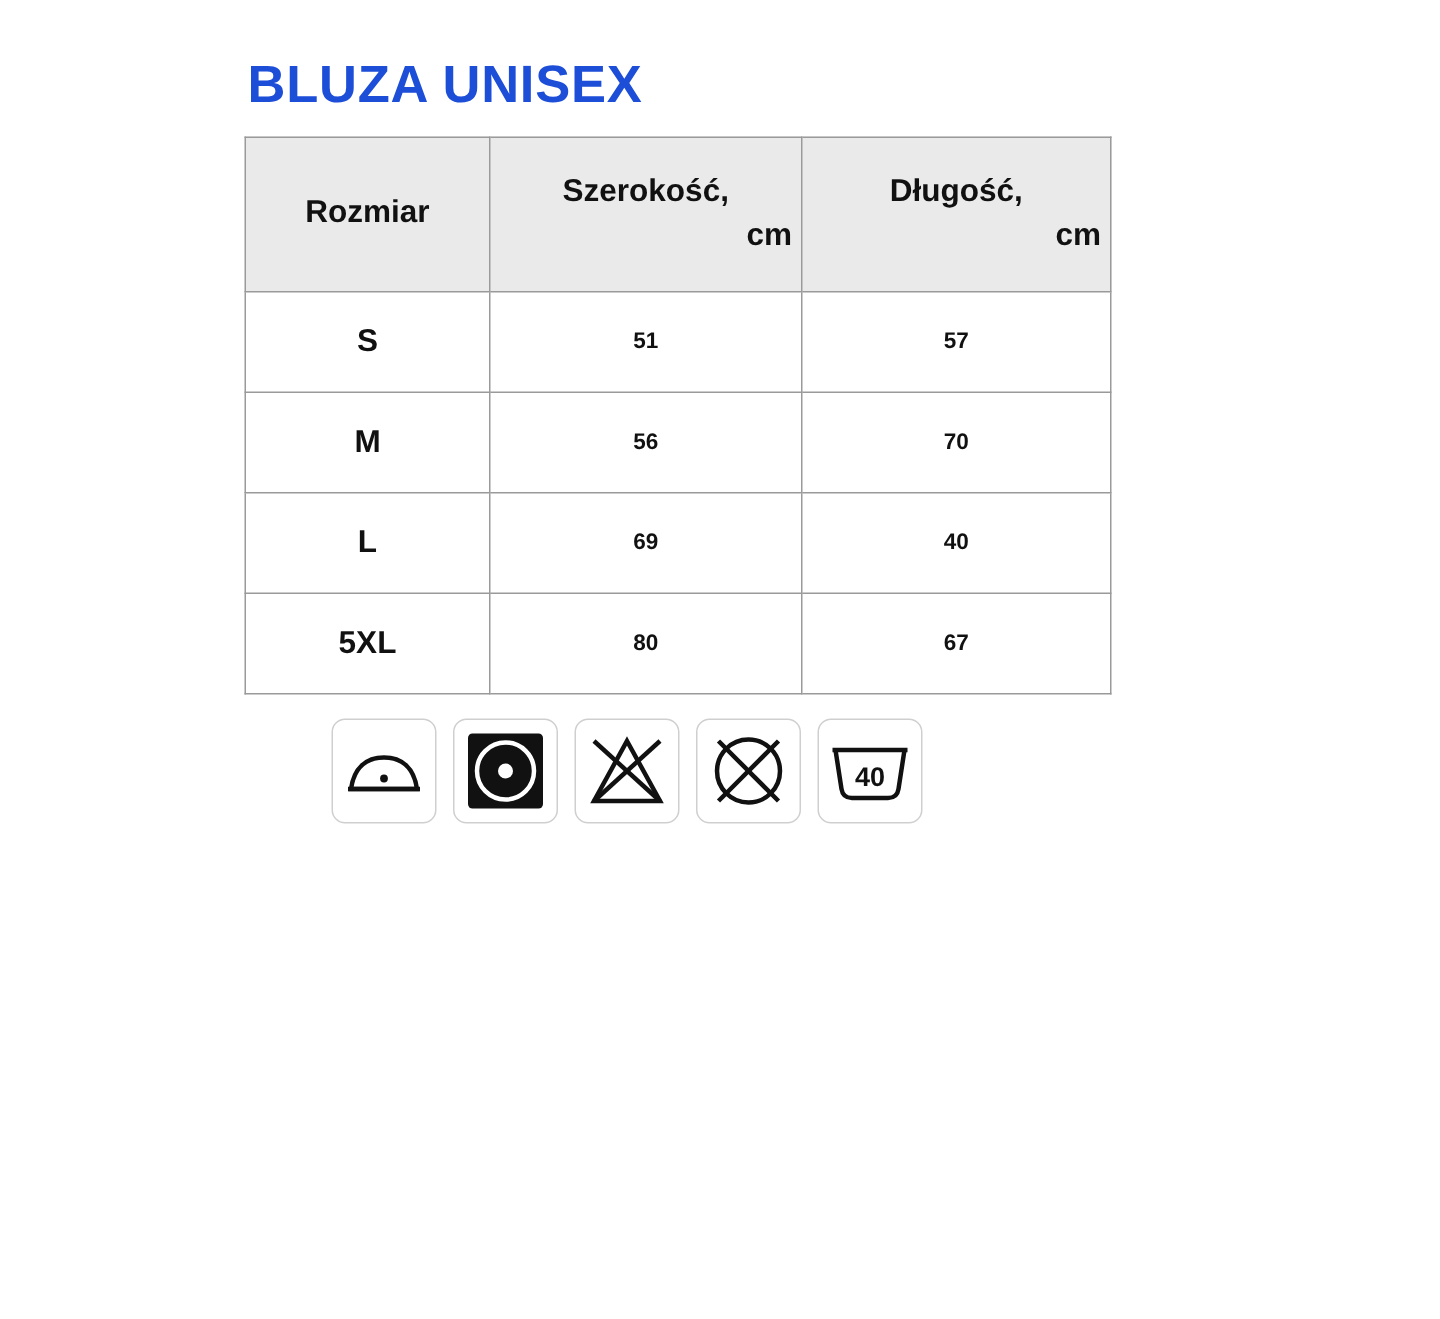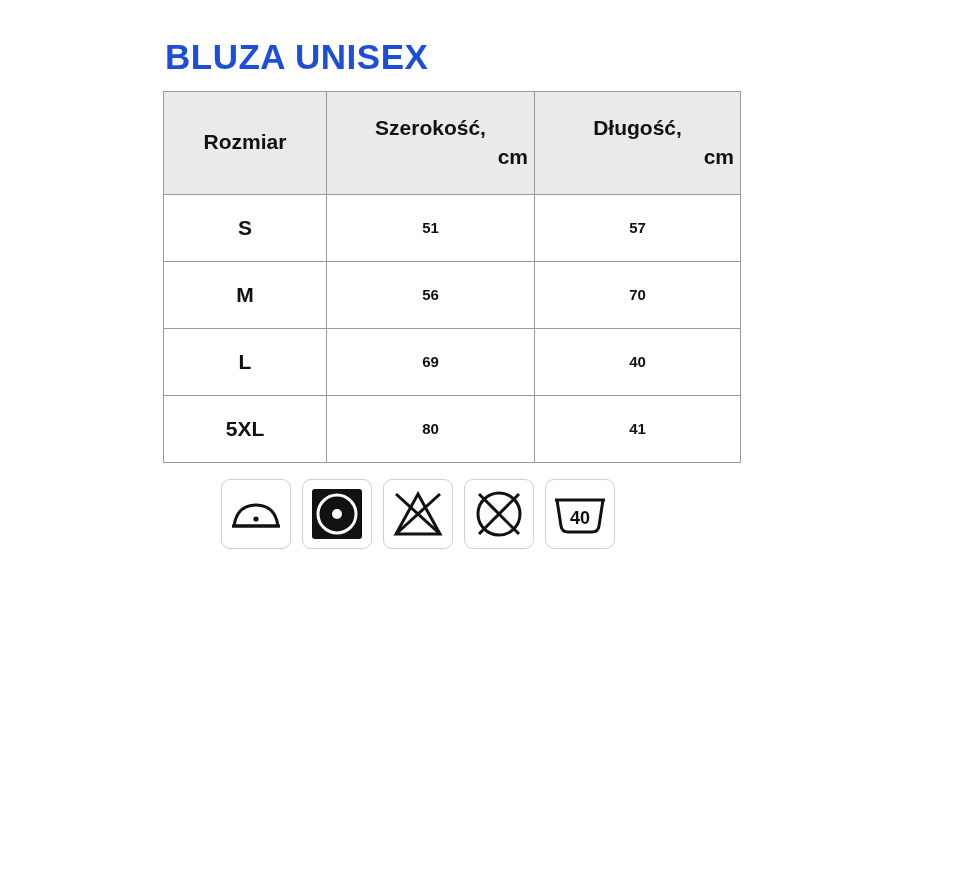--- a/index.html
+++ b/index.html
@@ -135,21 +135,21 @@
           <td>70</td>
         </tr>
         <tr>
           <td class="size-cell">L</td>
           <td>69</td>
           <td>40</td>
         </tr>
         <tr>
           <td class="size-cell">5XL</td>
           <td>80</td>
-          <td>41</td>
+          <td>67</td>
         </tr>
       </tbody>
     </table>
 
     <div class="care-icons">
 
       <div class="care-icon">
         <svg width="52" height="44" viewBox="0 0 52 44" aria-hidden="true">
           <path d="M4 34 H48 C46 20 38 13 26 13 C14 13 6 20 4 34 Z" fill="none" stroke="#111" stroke-width="3"></path>
           <line x1="2" y1="34" x2="50" y2="34" stroke="#111" stroke-width="3"></line>

